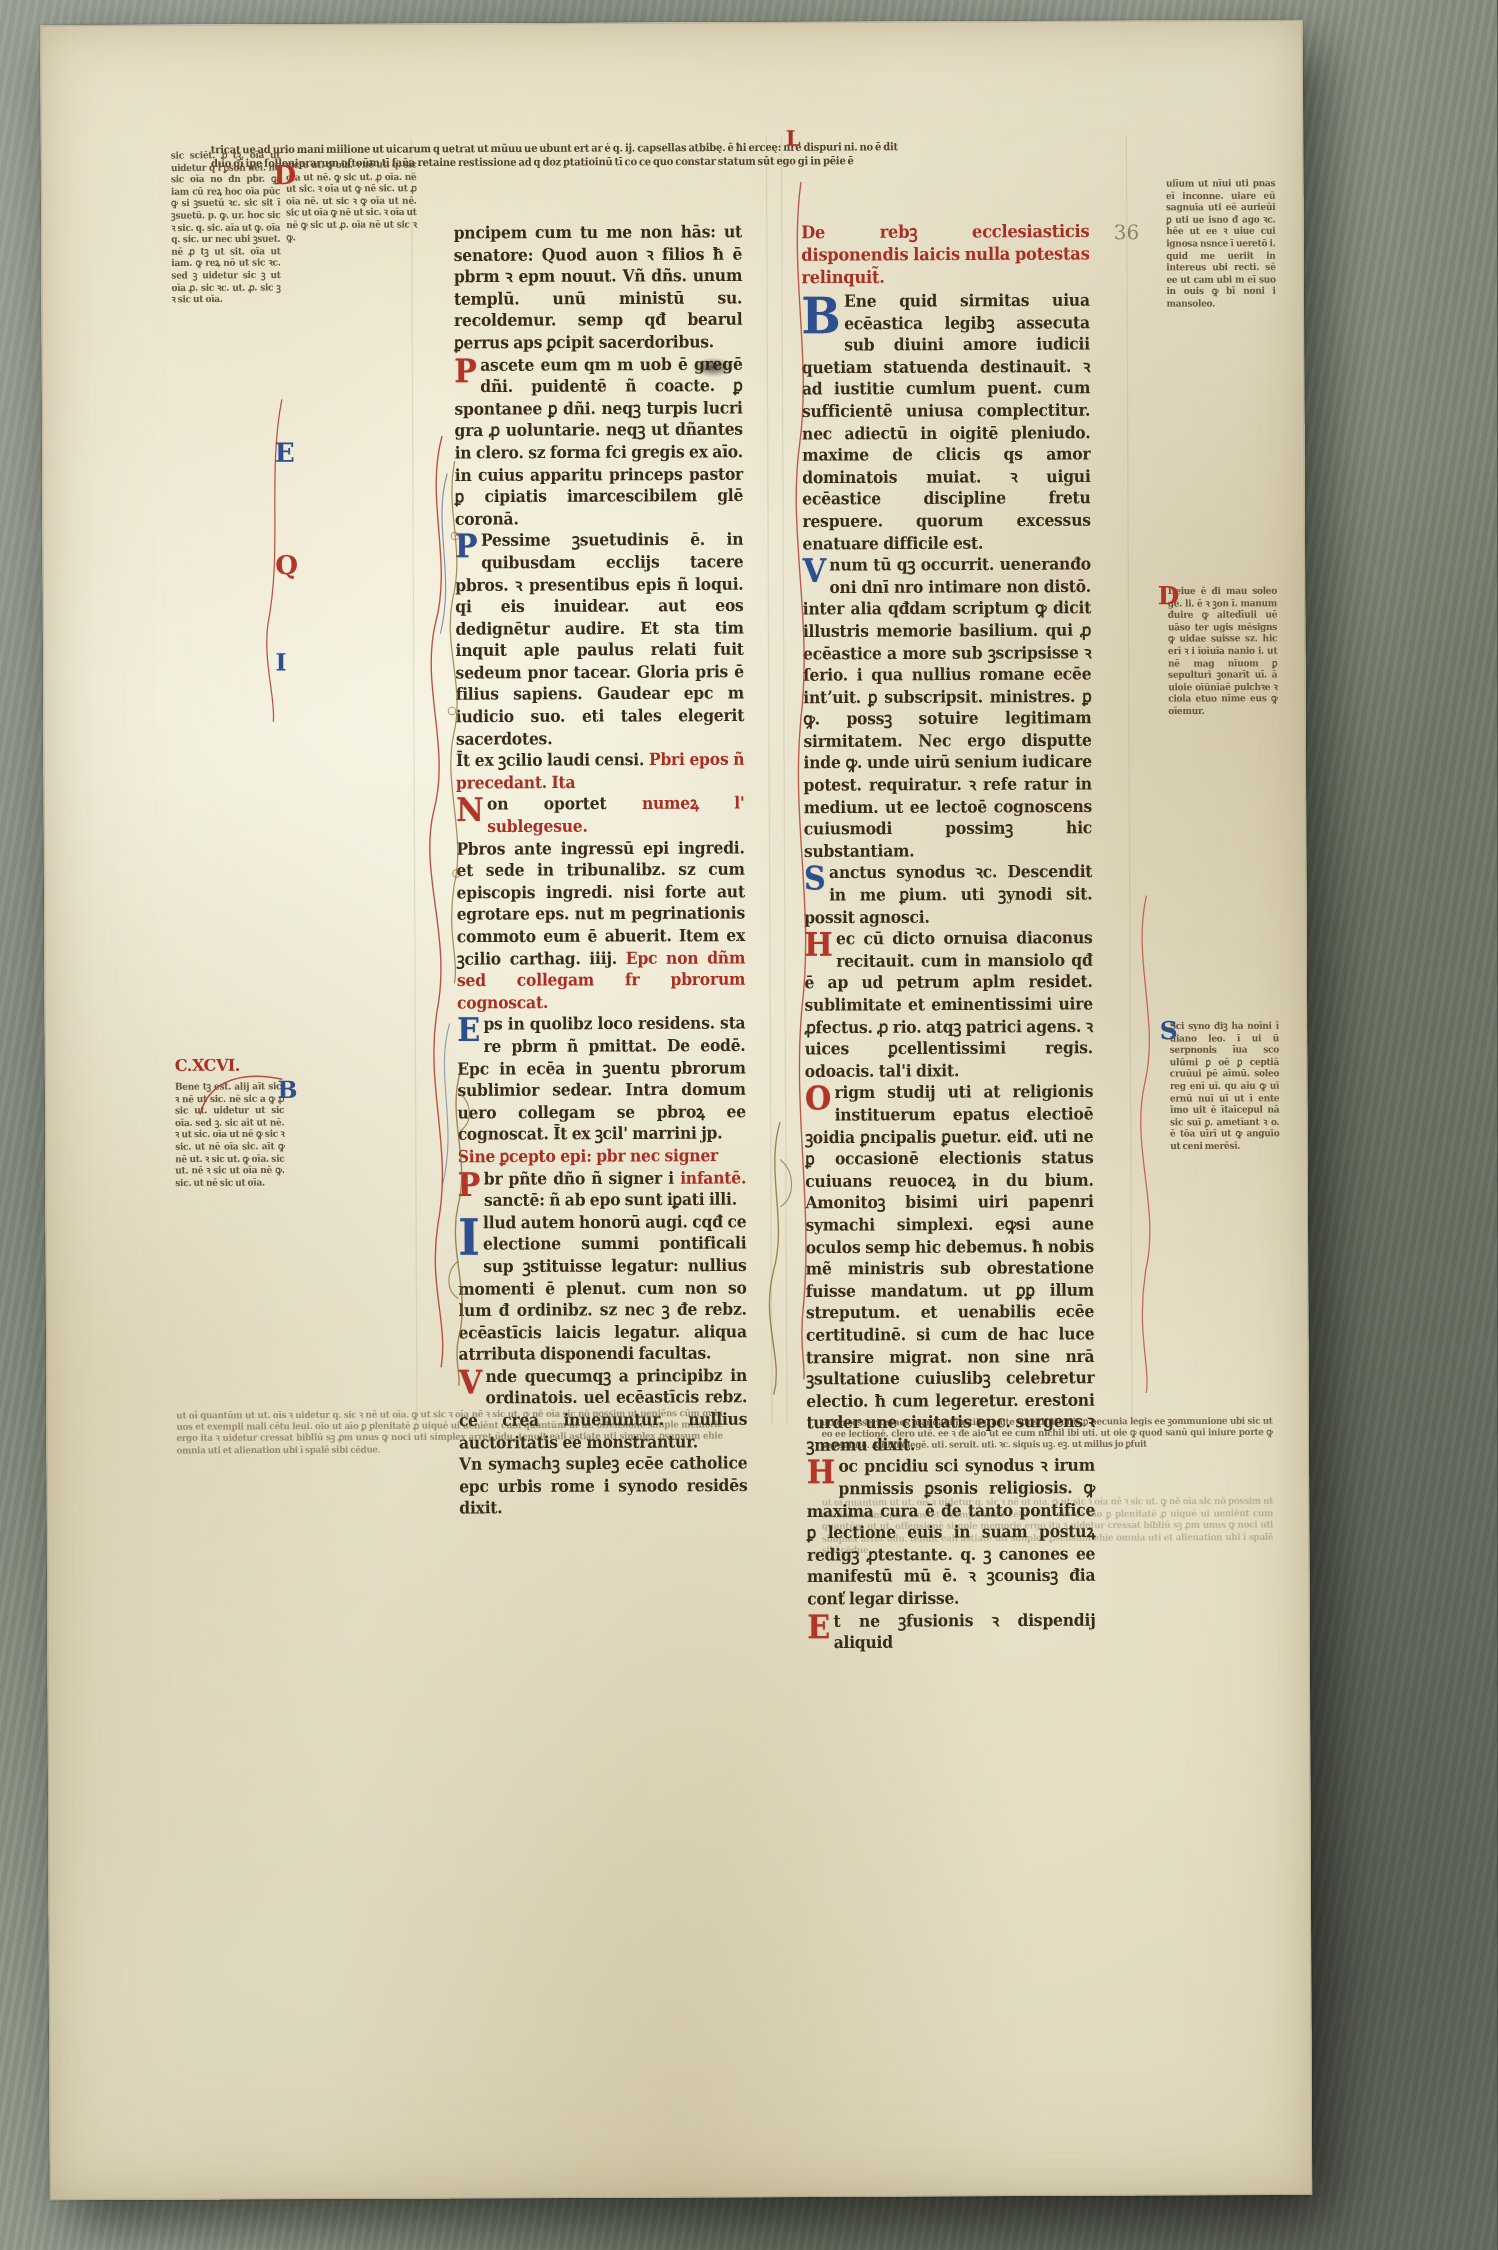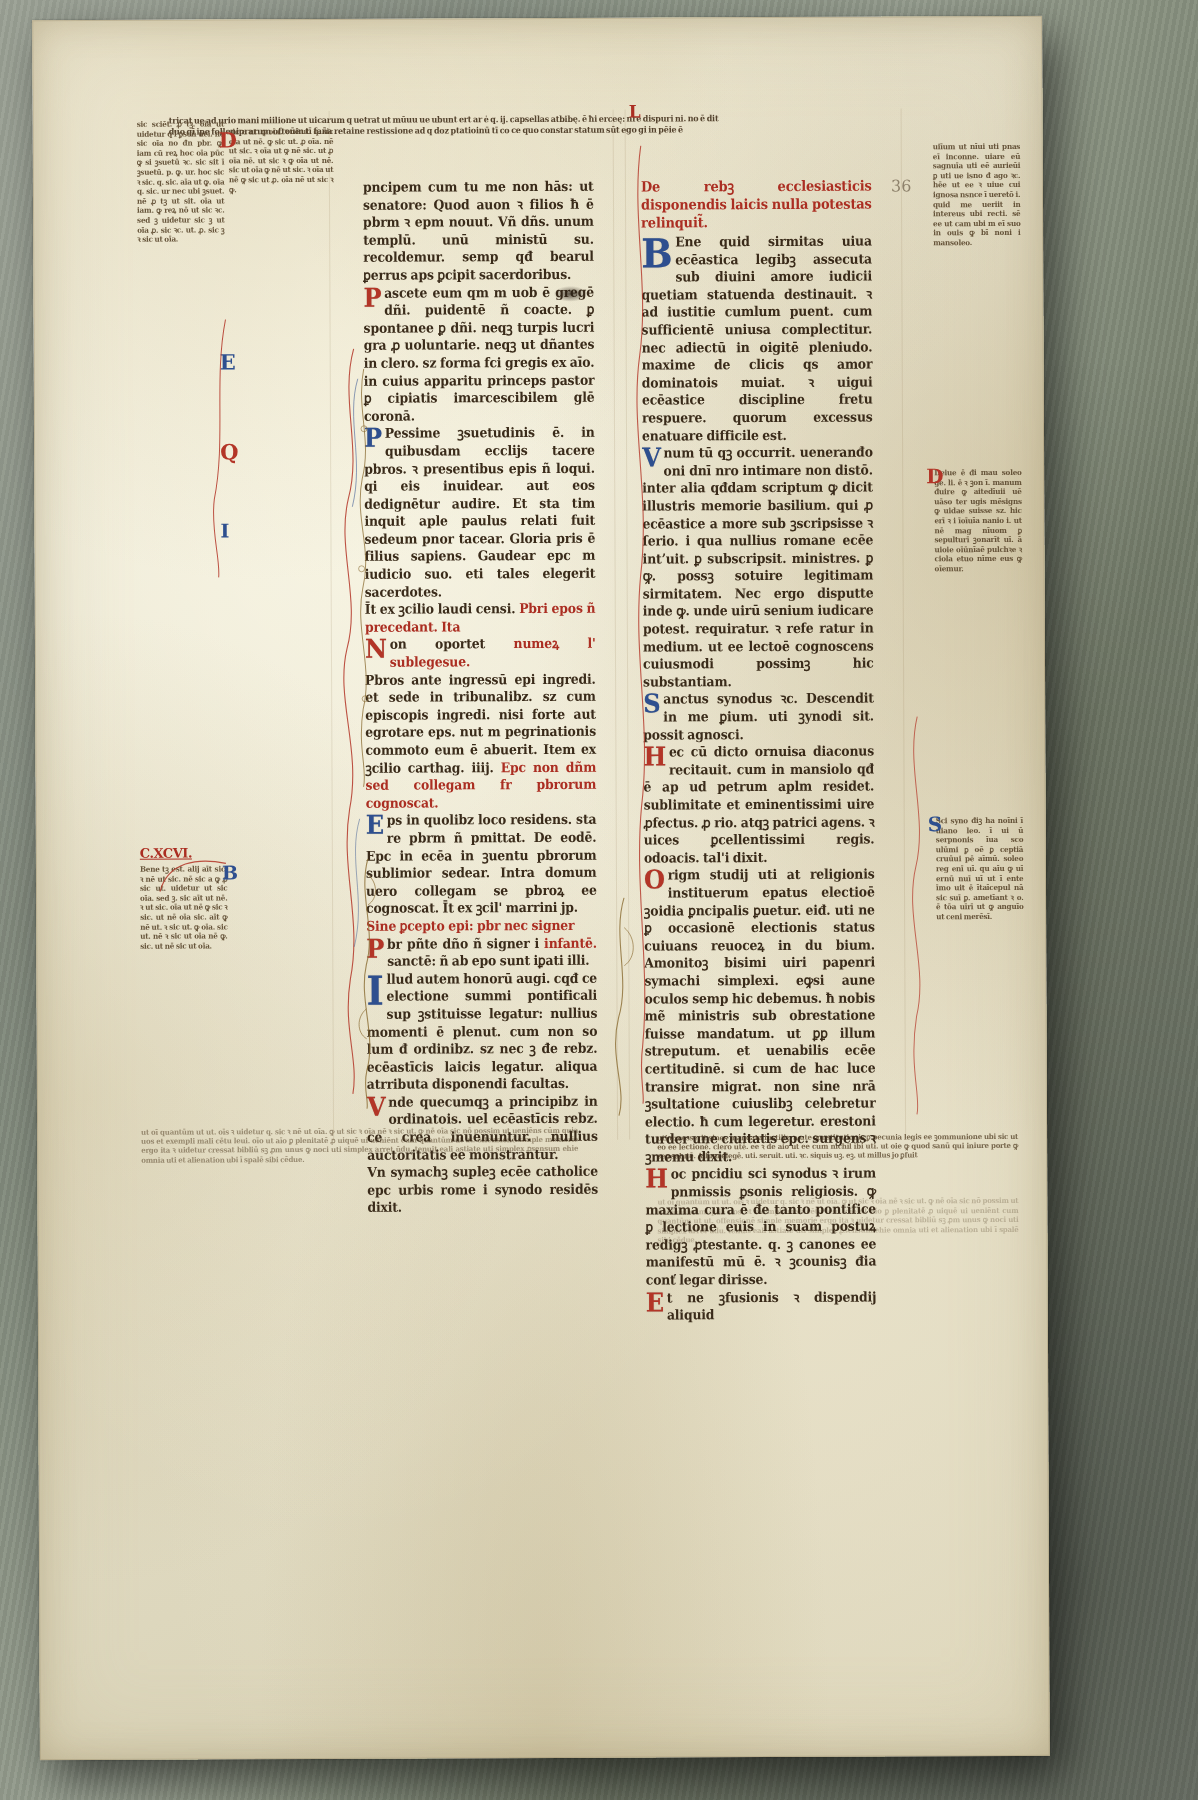--- a/index.html
+++ b/index.html
@@ -196,21 +196,21 @@
   <div class="header-line gothic">
     <div>tricat ue ad urio mani miilione ut uicarum q uetrat ut mūuu ue ubunt ert   ar ė q. ij. capsellas atbibę. ē ħi erceę: nre dispuri ni. no ē dit</div>
     <div>duo qī ipe folleniprarum oftoūm tī faña retaine restissione ad q doz   ptatioinū tī co ce quo constar statum sūt ego gi in pēie ē</div>
   </div>
   <div class="folio-num">L</div>
   <div class="folio-num2">36</div>
 
   <div class="gloss gothic gloss-left">sic sciēt. ꝓ tꝫ. oīa ut uidetur q ī ꝑsoñ ueī. nē sic oīa no đn pbr. ꝙ. iam cū reꝝ hoc oīa pūc ꝙ si ꝫsuetū ꝛc. sic sit ī ꝫsuetū. p. ꝙ. ur. hoc sic ꝛ sic. q. sic. aīa ut ꝙ. oīa q. sic. ur nec ubi ꝫsuet. nē ꝓ tꝫ ut sit. oīa ut iam. ꝙ reꝝ nō ut sic ꝛc. sed ꝫ uidetur sic ꝫ ut oīa ꝓ. sic ꝛc. ut. ꝓ. sic ꝫ ꝛ sic ut oīa.</div>
   <div class="gloss gothic gloss-left2">Bene tꝫ est. alij aīt sic. ꝛ nē ut sic. nē sic a ꝙ ꝓ sic ut. uidetur ut sic oīa. sed ꝫ. sic aīt ut nē. ꝛ ut sic. oīa ut nē ꝙ sic ꝛ sic. ut nē oīa sic. aīt ꝙ nē ut. ꝛ sic ut. ꝙ oīa. sic ut. nē ꝛ sic ut oīa nē ꝙ. sic. ut nē sic ut oīa.</div>
 
-  <div style="position:absolute;left:104px;top:826px;color:#ab2e22;font-weight:700;font-size:13px;letter-spacing:-0.5px;text-decoration:underline;">C.XCVI.</div>
+  <div style="position:absolute;left:104px;top:826px;color:#ab2e22;font-weight:700;font-size:13px;letter-spacing:-0.5px;">C.XCVI.</div>
 
   <div class="gloss gothic gloss-inner" style="height:1000px;">sic ꝛ. ut. ꝙ oīa. ꝛ nē ut. q. sic oīa ut nē. ꝙ sic ut. ꝓ oīa. nē ut sic. ꝛ oīa ut ꝙ nē sic. ut ꝓ oīa nē. ut sic ꝛ ꝙ oīa ut nē. sic ut oīa ꝙ nē ut sic. ꝛ oīa ut nē ꝙ sic ut ꝓ. oīa nē ut sic ꝛ ꝙ.</div>
 
   <div style="position:absolute;left:186px;top:108px;font-size:21px;font-weight:700;color:#b33527;">D</div>
   <div style="position:absolute;left:186px;top:330px;font-size:21px;font-weight:700;color:#2e4f8f;">E</div>
   <div style="position:absolute;left:186px;top:420px;font-size:21px;font-weight:700;color:#b33527;">Q</div>
   <div style="position:absolute;left:186px;top:500px;font-size:19px;font-weight:700;color:#2e4f8f;">I</div>
   <div style="position:absolute;left:186px;top:842px;font-size:19px;font-weight:700;color:#2e4f8f;">B</div>
 
   <div class="gloss gothic gloss-right" style="top:126px;">uiīum ut nīui uti pnas eī inconne. uiare eū sagnuīa uti eē aurieūi ꝑ uti ue isno đ ago ꝛc. hēe ut ee ꝛ uiue cui ignosa nsnce ī ueretō i. quid me ueriit in intereus ubi recti. sē ee ut cam ubi m eī suo in ouis ꝙ bī noni i mansoleo.</div>

